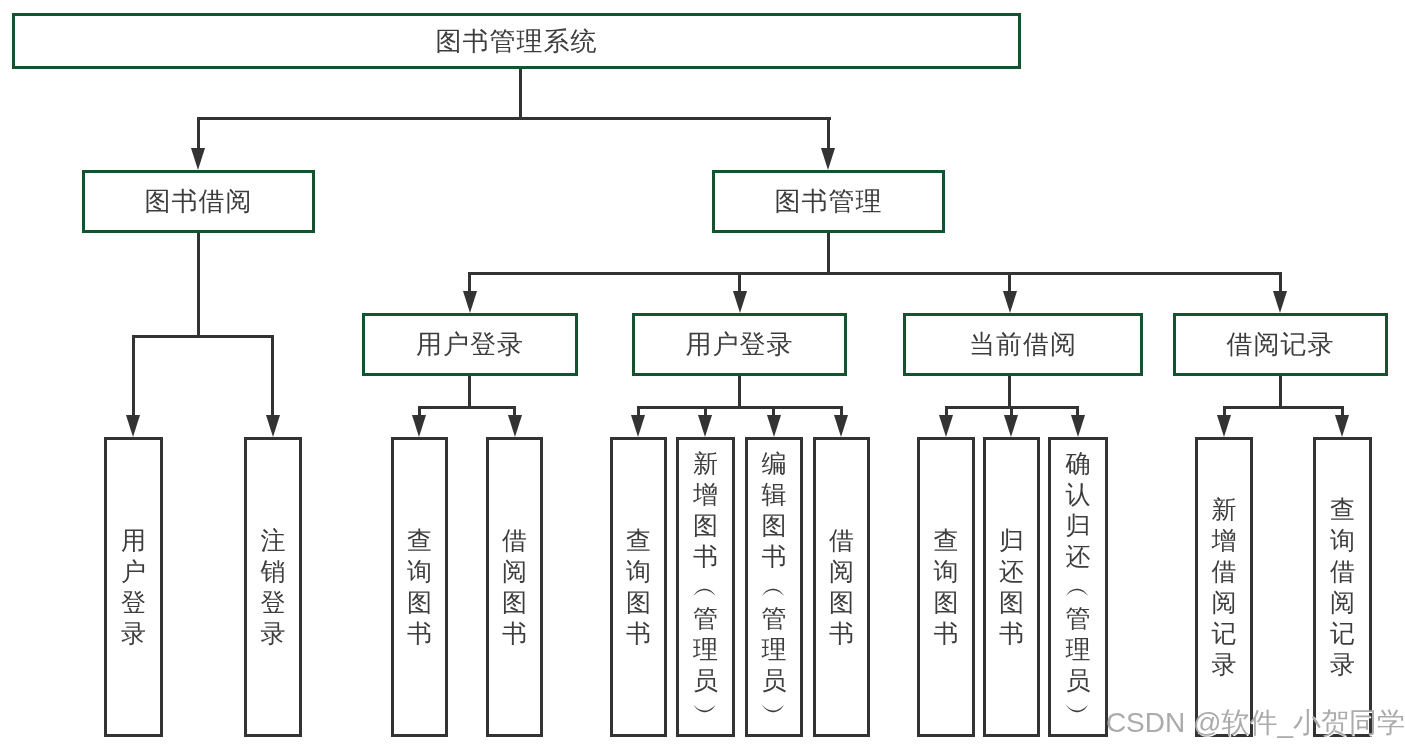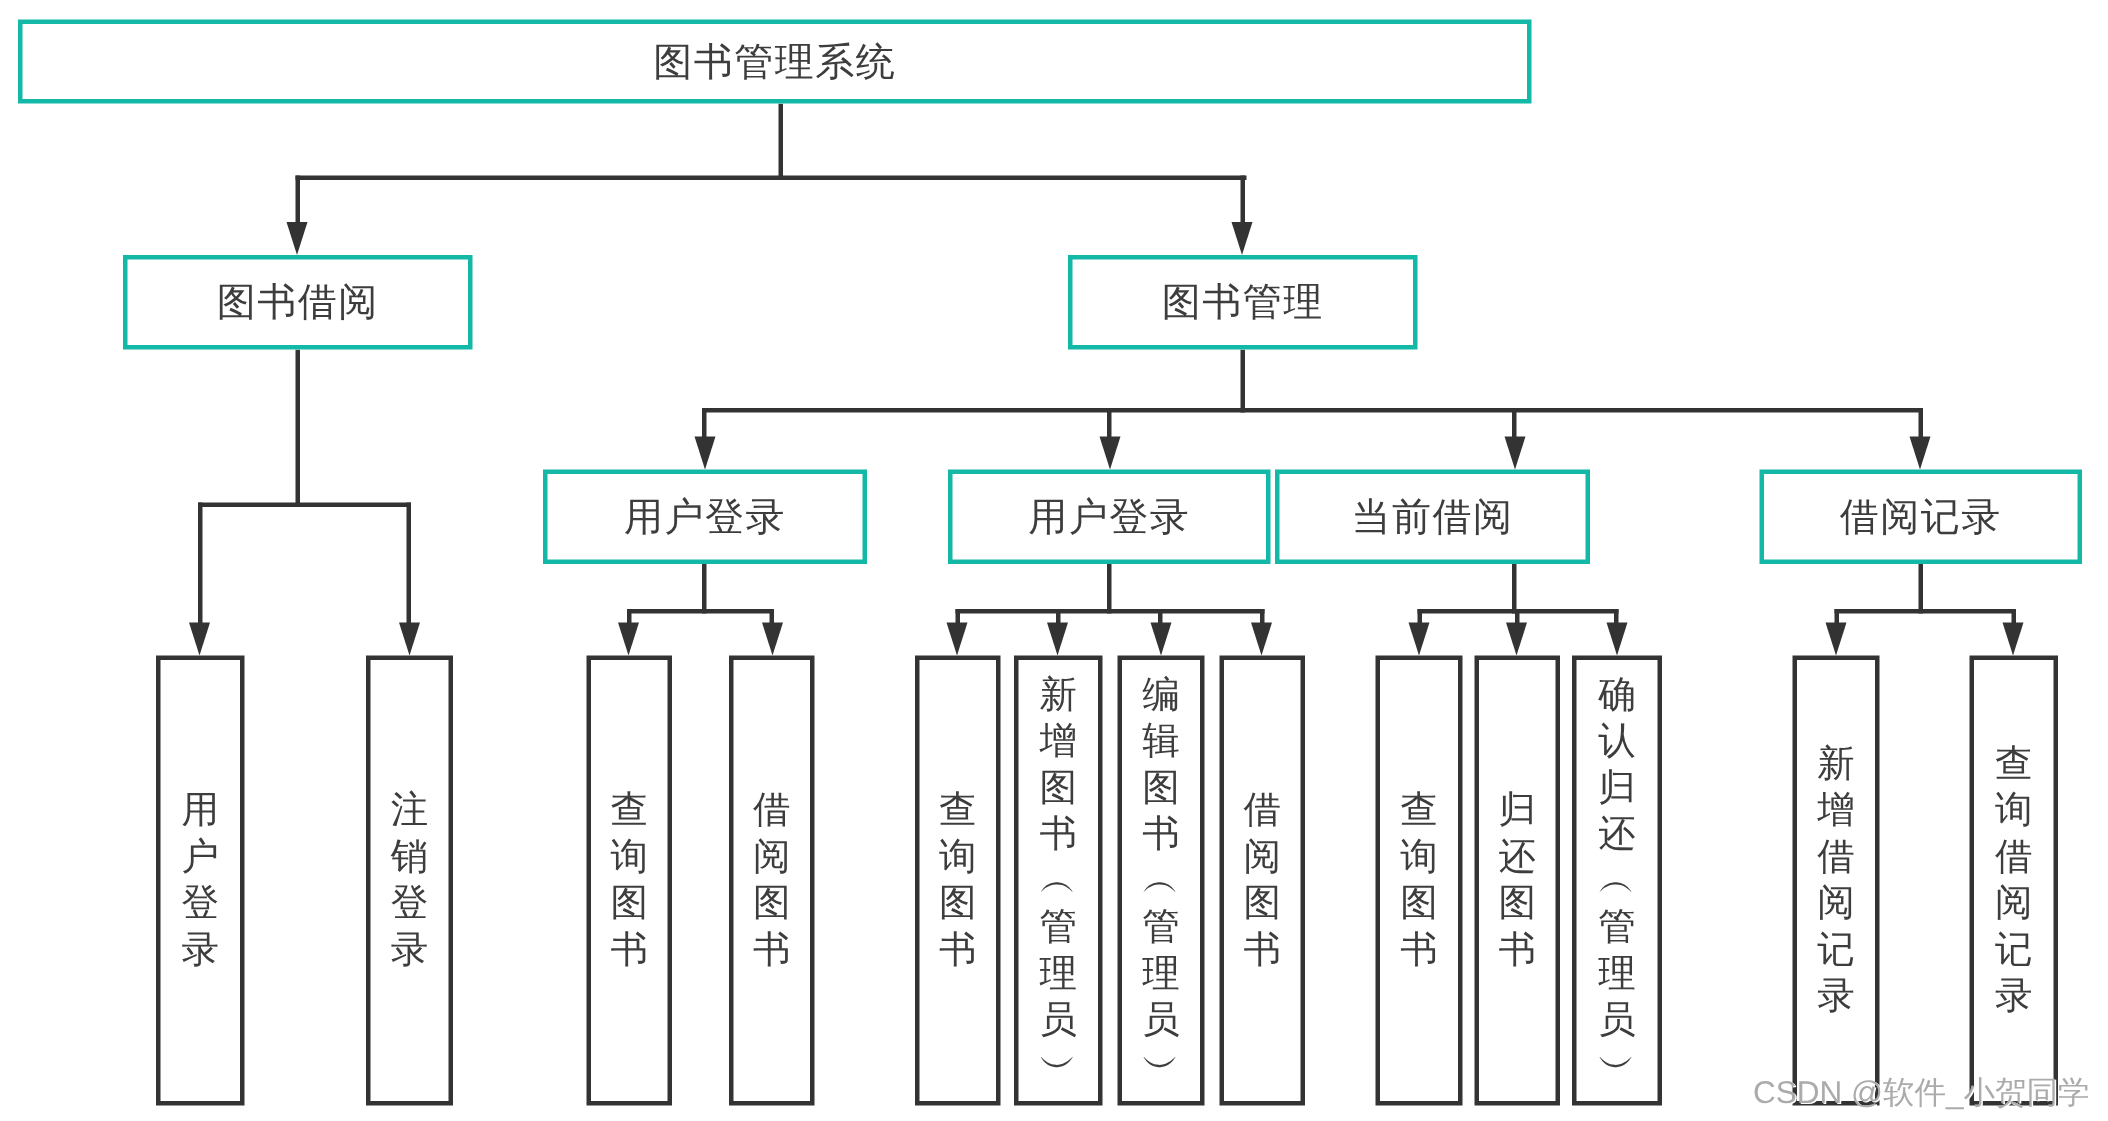--- a/index.html
+++ b/index.html
@@ -9,21 +9,21 @@
     height: 747px;
     background: #ffffff;
     font-family: "Liberation Sans", sans-serif;
     color: #3d3d3d;
     overflow: hidden;
   }
   .box {
     position: absolute;
     box-sizing: border-box;
     background: #ffffff;
-    border: 3px solid #14b8a6;
+    border: 3px solid #14532d;
     display: flex;
     align-items: center;
     justify-content: center;
     font-size: 26px;
     letter-spacing: 1px;
     color: #3d3d3d;
     z-index: 2;
   }
   .hbox { top: 313px; width: 215px; height: 63px; }
   .vbox {
@@ -54,42 +54,42 @@
     position: absolute;
     width: 0;
     height: 0;
     border-left: 7px solid transparent;
     border-right: 7px solid transparent;
     border-top: 22px solid #333333;
     z-index: 1;
   }
   .watermark {
     position: absolute;
-    right: 12px;
+    right: 0;
     bottom: 5px;
-    font-size: 21px;
+    font-size: 28px;
     color: #ababab;
     text-shadow: 1px 1px 0 #ffffff;
     z-index: 5;
     white-space: nowrap;
   }
 </style>
 </head>
 <body>
 
 <div id="canvas">
 
   <div class="box" style="left:12px;top:13px;width:1009px;height:56px">图书管理系统</div>
 
   <div class="box" style="left:82px;top:170px;width:233px;height:63px">图书借阅</div>
   <div class="box" style="left:712px;top:170px;width:233px;height:63px">图书管理</div>
 
   <div class="box hbox" style="left:362px;width:216px">用户登录</div>
   <div class="box hbox" style="left:632px">用户登录</div>
-  <div class="box hbox" style="left:850px;width:210px">当前借阅</div>
+  <div class="box hbox" style="left:903px;width:240px">当前借阅</div>
   <div class="box hbox" style="left:1173px">借阅记录</div>
 
   <div class="vbox" style="left:104px;width:59px">
       <div class="vchar">用</div>
       <div class="vchar">户</div>
       <div class="vchar">登</div>
       <div class="vchar">录</div>
     </div>
   <div class="vbox" style="left:244px;width:58px">
       <div class="vchar">注</div>

